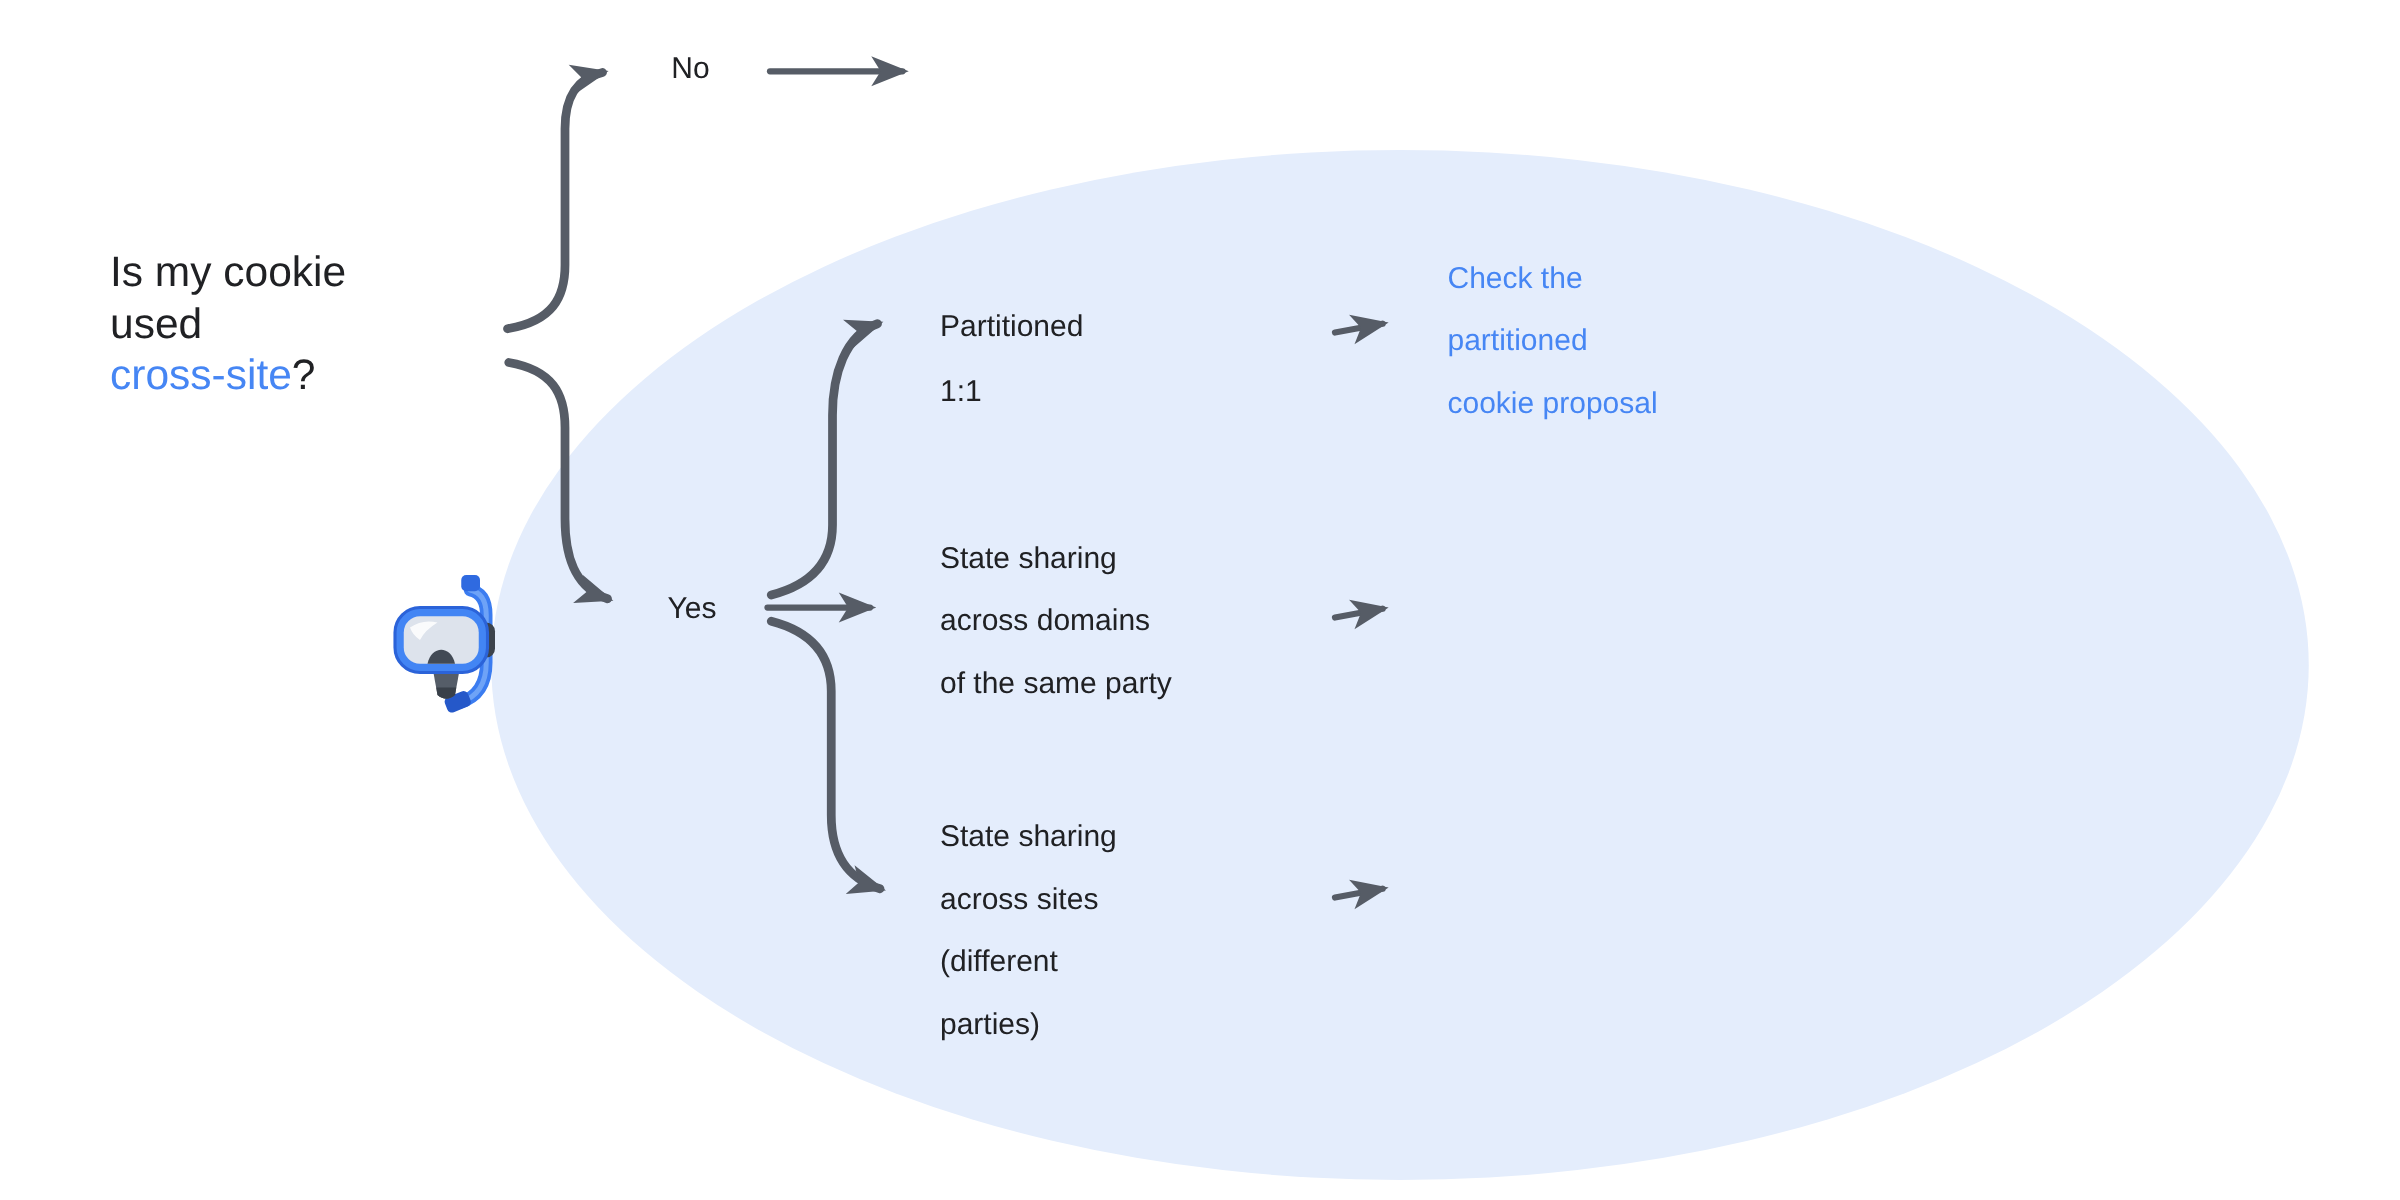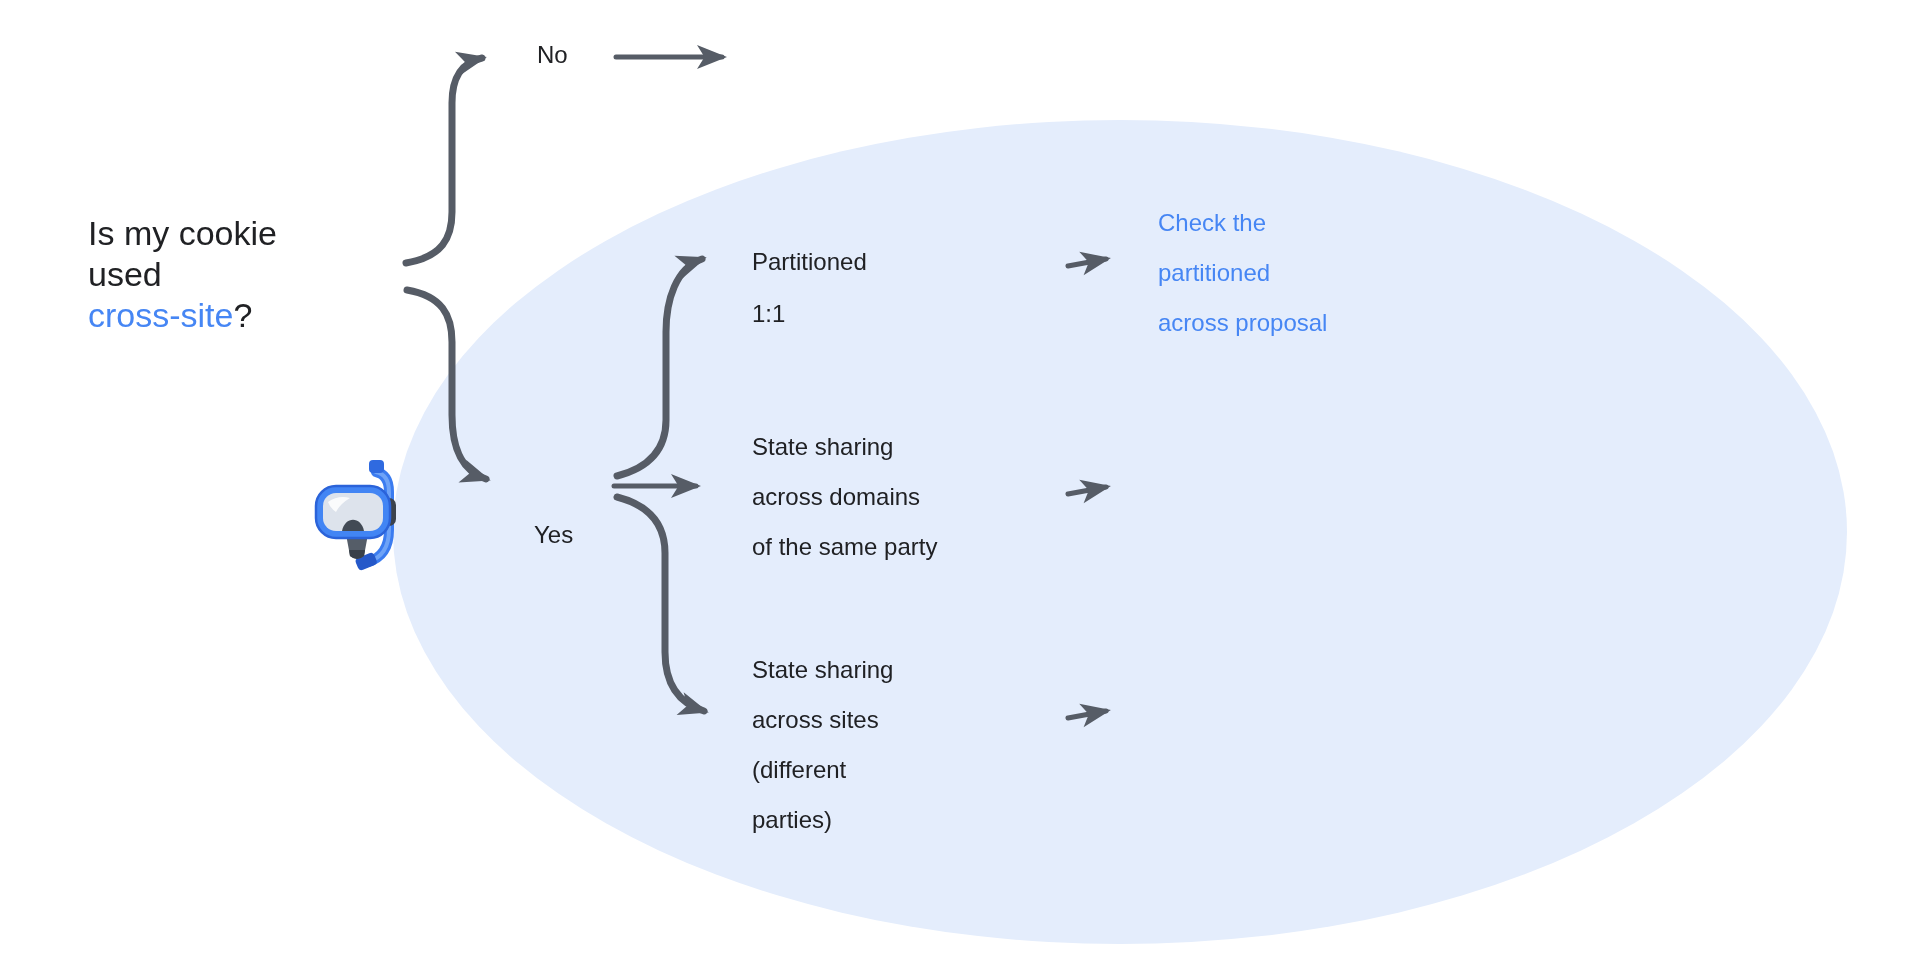--- a/index.html
+++ b/index.html
@@ -19,24 +19,24 @@
   .arrows{position:absolute;left:0;top:0;width:1920px;height:960px;}
   .arrows path.line{fill:none;stroke:var(--c-arrow);stroke-linecap:round;}
   .arrows path.w7{stroke-width:7px;}
   .arrows path.w5{stroke-width:5px;}
   .arrows .ah{fill:var(--c-arrow);}
 
   .txt{position:absolute;white-space:pre-line;color:var(--c-text);
        font-size:24px;line-height:50px;font-weight:500;}
   .blue{color:var(--c-link);text-decoration:none;cursor:pointer;}
 
-  .question{left:88px;top:213px;font-size:34px;line-height:41px;}
+  .question{left:88px;top:198px;font-size:34px;line-height:41px;}
   .no-label{left:537px;top:30px;}
   .recipe{left:757px;top:30px;}
-  .yes-label{left:534px;top:462px;margin-top:48px;}
+  .yes-label{left:534px;top:462px;}
   .partitioned{left:752px;top:236px;line-height:52px;}
   .check{left:1158px;top:198px;}
   .domains{left:752px;top:422px;}
   .fps{left:1157px;top:468px;}
   .sites{left:752px;top:645px;}
   .apis{left:1157px;top:693px;}
 
   .mask{position:absolute;left:312px;top:458px;width:96px;height:134px;}
 </style>
 </head>
@@ -92,21 +92,21 @@
 </span><span class="blue">cross-site</span><span>?</span></div>
 
   <div class="txt no-label">No</div>
 
   <div class="txt yes-label">Yes</div>
 
   <div class="txt partitioned">Partitioned
 1:1</div>
   <a class="txt blue check">Check the
 partitioned
-across proposal</a>
+cookie proposal</a>
 
   <div class="txt domains">State sharing
 across domains
 of the same party</div>
 
   <div class="txt sites">State sharing
 across sites
 (different
 parties)</div>
 

